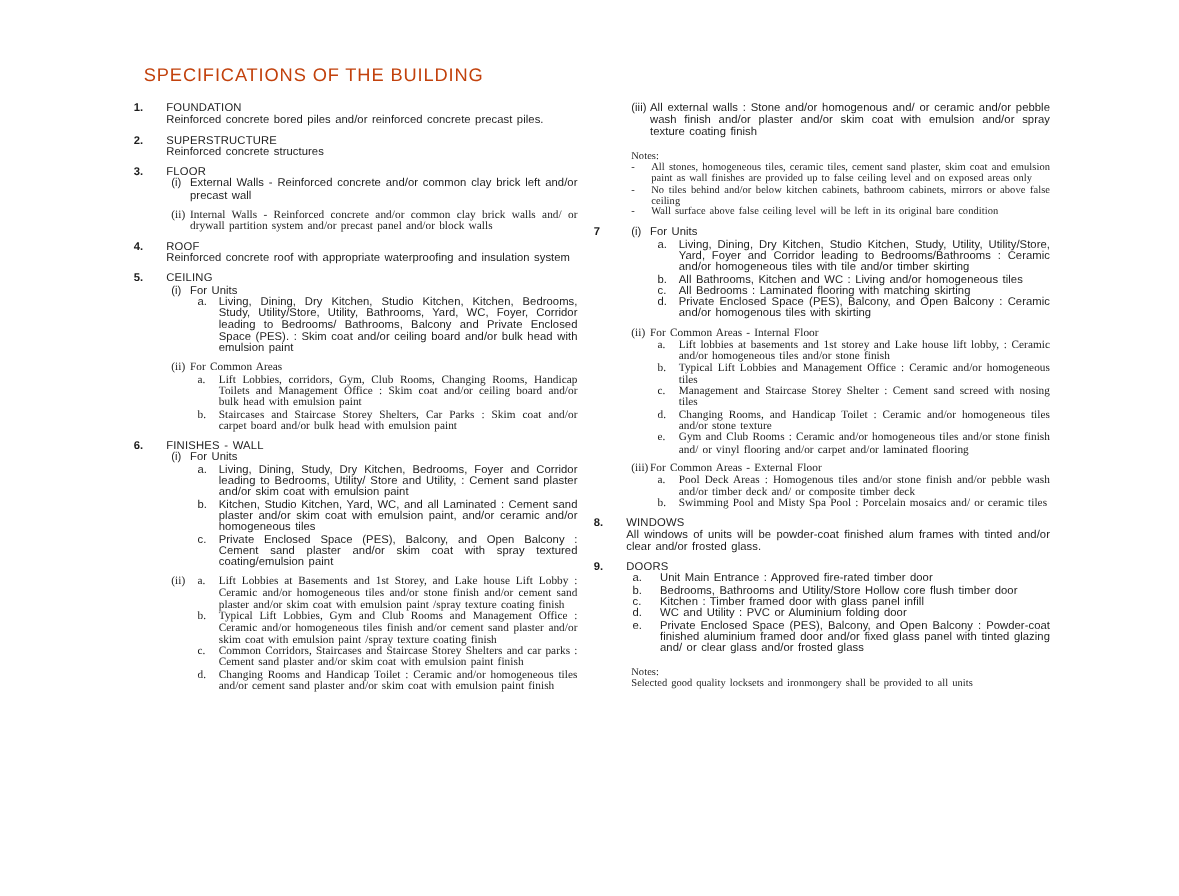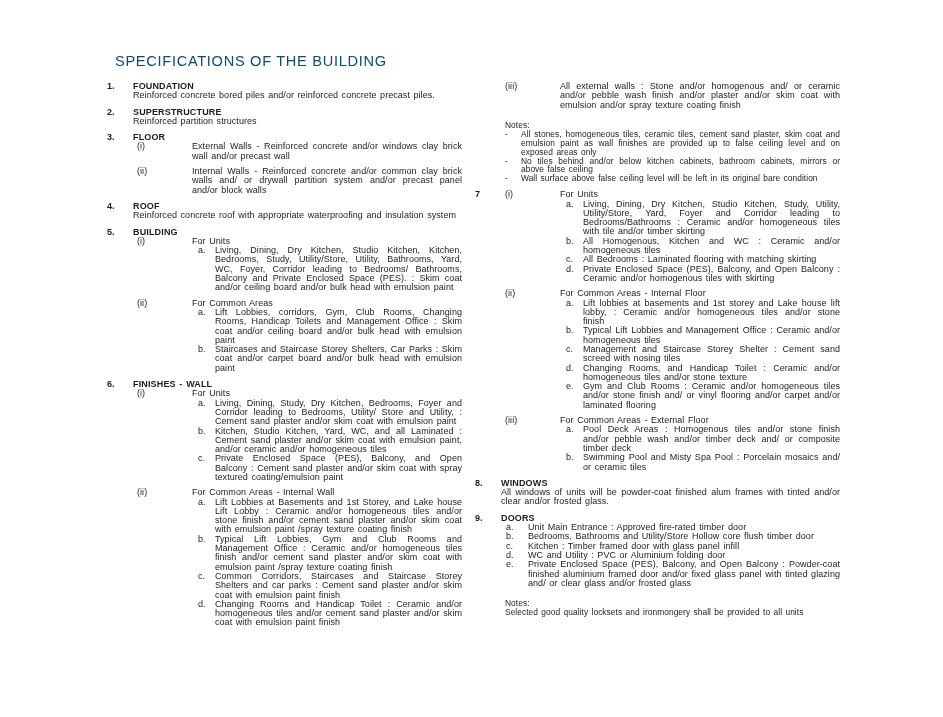--- a/index.html
+++ b/index.html
@@ -2,34 +2,34 @@
 <html><head>
 <meta charset="utf-8">
 <style>
   html,body{margin:0;padding:0;background:#ffffff;}
   .page{
     position:relative;width:943px;height:717px;background:#ffffff;overflow:hidden;
     font-family:"Liberation Sans",sans-serif;color:#1c1c1c;
   }
   .doc{position:absolute;left:107px;top:53px;width:733px;}
   .title{
-    font-size:14.6px;font-weight:400;letter-spacing:0.7px;color:#0c4a6e;
+    font-size:14.6px;font-weight:400;letter-spacing:0.7px;color:#c2410c;
     margin:0 0 13px 8px;white-space:nowrap;
   }
   .cols{display:flex;align-items:flex-start;}
   .col{font-size:9px;line-height:9.3px;word-spacing:1px;letter-spacing:0.05px;}
   .col-0{width:355px;margin-right:13px;}
   .col-1{width:365px;}
   .section{display:grid;grid-template-columns:26px 1fr;margin-bottom:7px;}
   .sec-num{font-weight:700;}
-  .sec-heading{font-weight:700;letter-spacing:0.15px;}
-  .block + .block{margin-top:6px;}
+  .sec-heading{font-weight:400;letter-spacing:0.15px;}
+  .block + .block{margin-top:6px;font-family:Liberation Serif, serif;}
   .block + .notes{margin-top:11px;}
   .para{text-align:justify;}
-  .group{display:grid;grid-template-columns:15px 1fr;margin-left:4px;gap:40px;}
+  .group{display:grid;grid-template-columns:15px 1fr;margin-left:4px;}
   .group-marker{white-space:nowrap;}
   .item{display:grid;grid-template-columns:17px 1fr;margin-left:6px;}
   .sec-items .item{margin-left:5px;grid-template-columns:22px 1fr;}
   .item-text{text-align:justify;}
   .notes{margin-left:4px;font-size:8.4px;line-height:8.9px;}
   .note-row{display:grid;grid-template-columns:16px 1fr;}
   .note-text{text-align:justify;}
 </style>
 </head>
 <body>
@@ -43,52 +43,52 @@
             <div class="sec-num">1.</div>
             <div class="sec-body">
               <div class="sec-heading">FOUNDATION</div>
               <div class="para block">Reinforced concrete bored piles and/or reinforced concrete precast piles.</div>
             </div>
           </div>
           <div class="section">
             <div class="sec-num">2.</div>
             <div class="sec-body">
               <div class="sec-heading">SUPERSTRUCTURE</div>
-              <div class="para block">Reinforced partition structures</div>
+              <div class="para block">Reinforced concrete structures</div>
             </div>
           </div>
           <div class="section">
             <div class="sec-num">3.</div>
             <div class="sec-body">
               <div class="sec-heading">FLOOR</div>
               <div class="group block">
                 <div class="group-marker">(i)</div>
                 <div class="group-content">
-                  <div class="para">External Walls - Reinforced concrete and/or windows clay brick wall and/or precast wall</div>
+                  <div class="para">External Walls - Reinforced concrete and/or common clay brick left and/or precast wall</div>
                 </div>
               </div>
               <div class="group block">
                 <div class="group-marker">(ii)</div>
                 <div class="group-content">
                   <div class="para">Internal Walls - Reinforced concrete and/or common clay brick walls and/ or drywall partition system and/or precast panel and/or block walls</div>
                 </div>
               </div>
             </div>
           </div>
           <div class="section">
             <div class="sec-num">4.</div>
             <div class="sec-body">
               <div class="sec-heading">ROOF</div>
               <div class="para block">Reinforced concrete roof with appropriate waterproofing and insulation system</div>
             </div>
           </div>
           <div class="section">
             <div class="sec-num">5.</div>
             <div class="sec-body">
-              <div class="sec-heading">BUILDING</div>
+              <div class="sec-heading">CEILING</div>
               <div class="group block">
                 <div class="group-marker">(i)</div>
                 <div class="group-content">
                   <div class="group-title">For Units</div>
                   <div class="item">
                     <div class="item-letter">a.</div>
                     <div class="item-text">Living, Dining, Dry Kitchen, Studio Kitchen, Kitchen, Bedrooms, Study, Utility/Store, Utility, Bathrooms, Yard, WC, Foyer, Corridor leading to Bedrooms/ Bathrooms, Balcony and Private Enclosed Space (PES). : Skim coat and/or ceiling board and/or bulk head with emulsion paint</div>
                   </div>
                 </div>
               </div>
@@ -126,21 +126,20 @@
                   </div>
                   <div class="item">
                     <div class="item-letter">c.</div>
                     <div class="item-text">Private Enclosed Space (PES), Balcony, and Open Balcony : Cement sand plaster and/or skim coat with spray textured coating/emulsion paint</div>
                   </div>
                 </div>
               </div>
               <div class="group block">
                 <div class="group-marker">(ii)</div>
                 <div class="group-content">
-                  <div class="group-title">For Common Areas - Internal Wall</div>
                   <div class="item">
                     <div class="item-letter">a.</div>
                     <div class="item-text">Lift Lobbies at Basements and 1st Storey, and Lake house Lift Lobby : Ceramic and/or homogeneous tiles and/or stone finish and/or cement sand plaster and/or skim coat with emulsion paint /spray texture coating finish</div>
                   </div>
                   <div class="item">
                     <div class="item-letter">b.</div>
                     <div class="item-text">Typical Lift Lobbies, Gym and Club Rooms and Management Office : Ceramic and/or homogeneous tiles finish and/or cement sand plaster and/or skim coat with emulsion paint /spray texture coating finish</div>
                   </div>
                   <div class="item">
                     <div class="item-letter">c.</div>
@@ -188,21 +187,21 @@
               <div class="group block">
                 <div class="group-marker">(i)</div>
                 <div class="group-content">
                   <div class="group-title">For Units</div>
                   <div class="item">
                     <div class="item-letter">a.</div>
                     <div class="item-text">Living, Dining, Dry Kitchen, Studio Kitchen, Study, Utility, Utility/Store, Yard, Foyer and Corridor leading to Bedrooms/Bathrooms : Ceramic and/or homogeneous tiles with tile and/or timber skirting</div>
                   </div>
                   <div class="item">
                     <div class="item-letter">b.</div>
-                    <div class="item-text">All Homogenous, Kitchen and WC : Ceramic and/or homogeneous tiles</div>
+                    <div class="item-text">All Bathrooms, Kitchen and WC : Living and/or homogeneous tiles</div>
                   </div>
                   <div class="item">
                     <div class="item-letter">c.</div>
                     <div class="item-text">All Bedrooms : Laminated flooring with matching skirting</div>
                   </div>
                   <div class="item">
                     <div class="item-letter">d.</div>
                     <div class="item-text">Private Enclosed Space (PES), Balcony, and Open Balcony : Ceramic and/or homogenous tiles with skirting</div>
                   </div>
                 </div>

